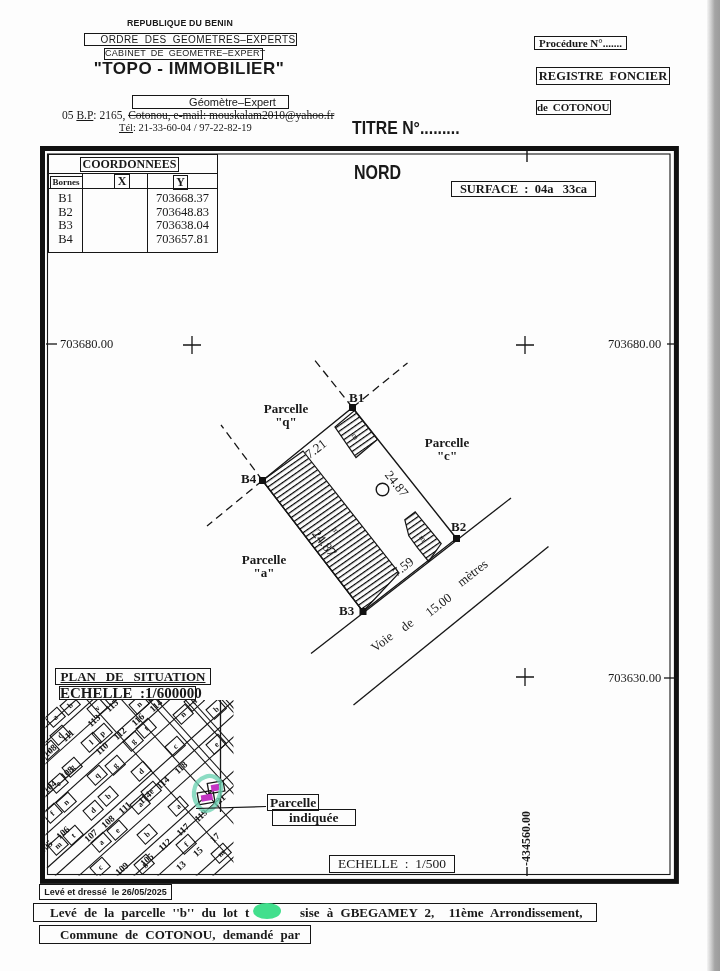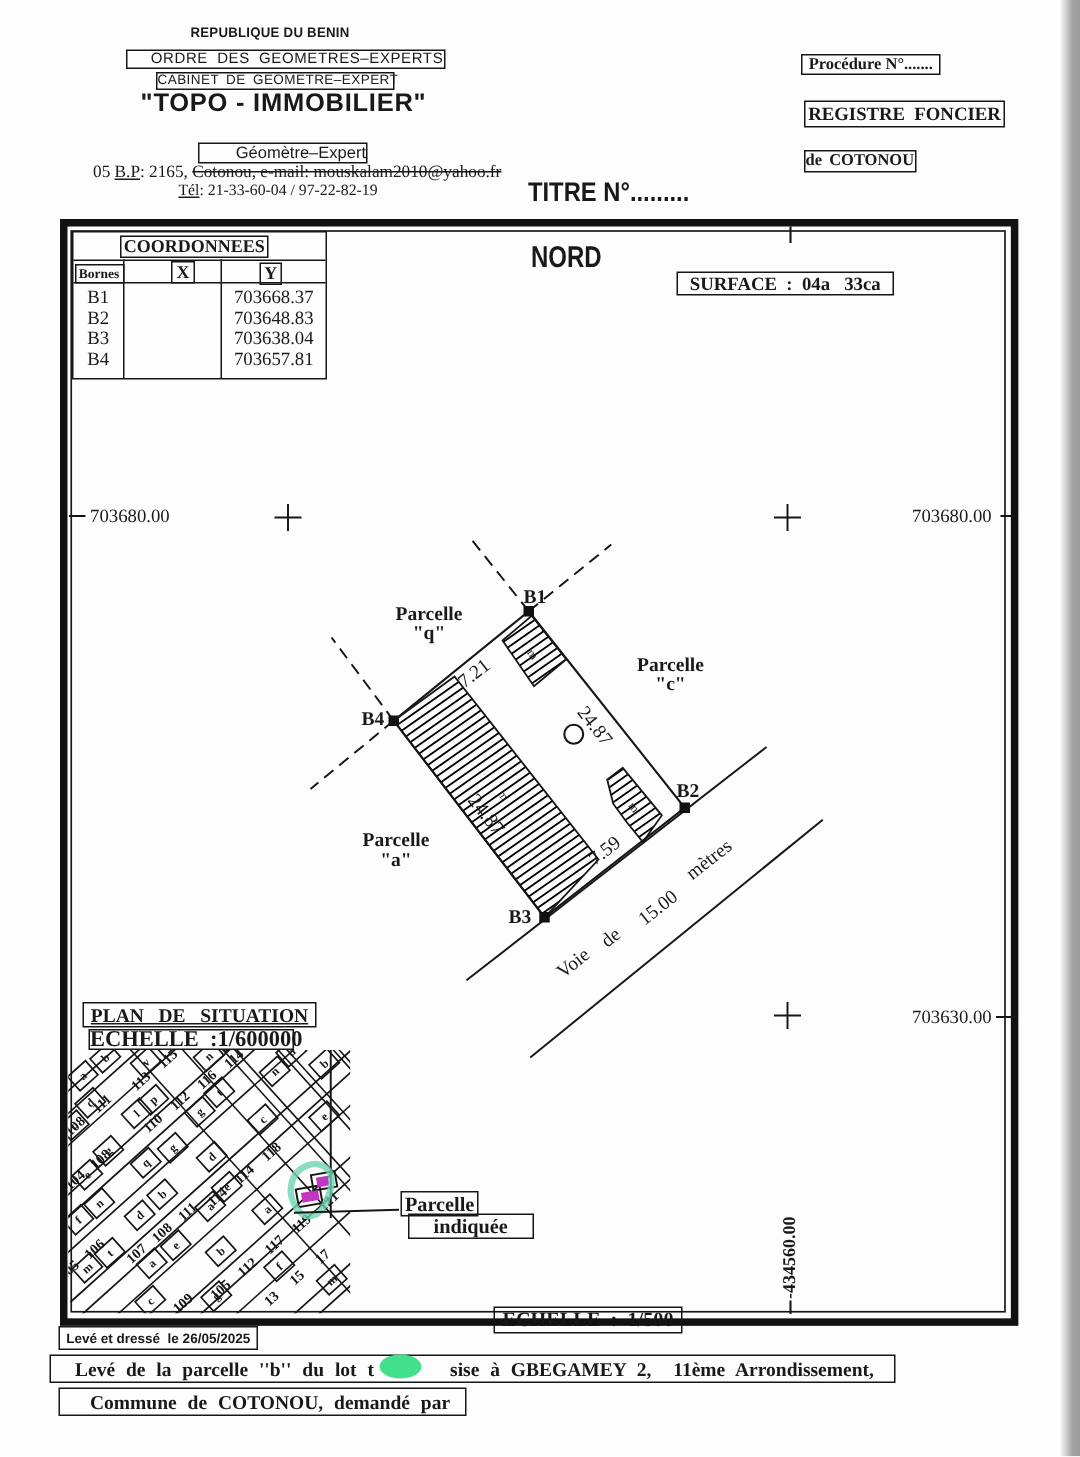--- a/index.html
+++ b/index.html
@@ -17,21 +17,21 @@
 
 <div class="abs sans" style="left:0;top:17px;width:360px;text-align:center;font-size:10px;font-weight:bold;letter-spacing:0.2px;transform:scale(0.88,0.92);">REPUBLIQUE DU BENIN</div>
 
 <div class="abs bx sans" style="left:84px;top:33px;width:196px;height:11px;font-size:10px;text-align:center;line-height:11px;letter-spacing:0.4px;word-spacing:3px;padding-left:15px;">ORDRE DES GEOMETRES–EXPERTS</div>
 
 <div class="abs bx sans" style="left:104px;top:48px;width:157px;height:9.5px;font-size:9px;text-align:center;line-height:9.5px;letter-spacing:0.3px;word-spacing:2px;">CABINET DE GEOMETRE–EXPERT</div>
 
 <div class="abs sans" style="left:0;top:59px;width:378px;text-align:center;font-size:17px;font-weight:bold;letter-spacing:0.5px;">"TOPO - IMMOBILIER"</div>
 
 
-<div class="abs bx sans" style="left:132px;top:95px;width:111px;height:12px;font-size:11px;text-align:right;line-height:12px;">Géomètre–Expert</div>
+<div class="abs bx sans" style="left:132px;top:95px;width:111px;height:12px;font-size:11px;text-align:center;line-height:12px;padding-left:44px;">Géomètre–Expert</div>
 
 <div class="abs" style="left:62px;top:109px;font-size:11.5px;">05 <span style="text-decoration:underline">B.P</span>: 2165, <span style="text-decoration:line-through">Cotonou, e-mail: mouskalam2010@yahoo.fr</span></div>
 
 <div class="abs" style="left:119px;top:122px;font-size:10.5px;"><span style="text-decoration:underline">Tél</span>: 21-33-60-04 / 97-22-82-19</div>
 
 <div class="abs sans" style="left:352px;top:118px;font-size:18px;font-weight:bold;letter-spacing:0px;transform:scaleX(0.88);transform-origin:0 0;">TITRE N°.........</div>
 
 <div class="abs bx" style="left:534px;top:36px;width:91px;height:12px;font-size:11px;font-weight:bold;text-align:center;line-height:12px;">Procédure N°.......</div>
 
 <div class="abs bx" style="left:536px;top:67px;width:132px;height:16px;font-size:12.5px;font-weight:bold;text-align:center;line-height:16px;word-spacing:3px;">REGISTRE FONCIER</div>
@@ -398,21 +398,21 @@
 <div class="abs" style="left:339px;top:603px;font-size:13px;font-weight:bold;">B3</div>
 
 <div class="abs" style="left:241px;top:471px;font-size:13px;font-weight:bold;">B4</div>
 
 <div class="abs bx" style="left:55px;top:668px;width:154px;height:15px;font-size:13px;font-weight:bold;text-align:center;line-height:15px;"><span style="text-decoration:underline">PLAN&nbsp;&nbsp; DE&nbsp;&nbsp; SITUATION</span></div>
 
 <div class="abs bx" style="left:59px;top:686px;width:135px;height:12px;font-size:15px;font-weight:bold;text-align:center;line-height:12px;">ECHELLE&nbsp; :1/600000</div>
 
 <div class="abs" style="left:267px;top:796px;font-size:13.5px;font-weight:bold;line-height:14.5px;"><span class="bx" style="padding:0 2px;">Parcelle</span><br><span class="bx" style="padding:0 16px;margin-left:5px;">indiquée</span></div>
 
-<div class="abs bx" style="left:329px;top:855px;width:124px;height:16px;font-size:13.5px;font-weight:bold;text-align:center;line-height:16px;margin-top:16px;">ECHELLE&nbsp; :&nbsp; 1/500</div>
+<div class="abs bx" style="left:329px;top:855px;width:124px;height:16px;font-size:13.5px;font-weight:normal;text-align:center;line-height:16px;">ECHELLE&nbsp; :&nbsp; 1/500</div>
 
 <div class="abs bx sans" style="left:39px;top:884px;width:131px;height:14px;font-size:9px;font-weight:bold;text-align:center;line-height:14px;">Levé et dressé&nbsp; le 26/05/2025</div>
 
 <div class="abs bx" style="left:33px;top:903px;width:546px;height:17px;font-size:13px;font-weight:bold;line-height:17px;word-spacing:4px;padding-left:16px;">Levé de la parcelle ''b'' du lot t&nbsp;&nbsp;&nbsp;&nbsp;&nbsp;&nbsp; sise à GBEGAMEY 2,&nbsp; 11ème Arrondissement,</div>
 
 <div class="abs" style="left:253px;top:903px;width:28px;height:16px;background:#42df8d;border-radius:50%;"></div>
 
 <div class="abs bx" style="left:39px;top:925px;width:250px;height:17px;font-size:13px;font-weight:bold;line-height:17px;word-spacing:4px;padding-left:20px;">Commune de COTONOU, demandé par</div>
 
 </div>

